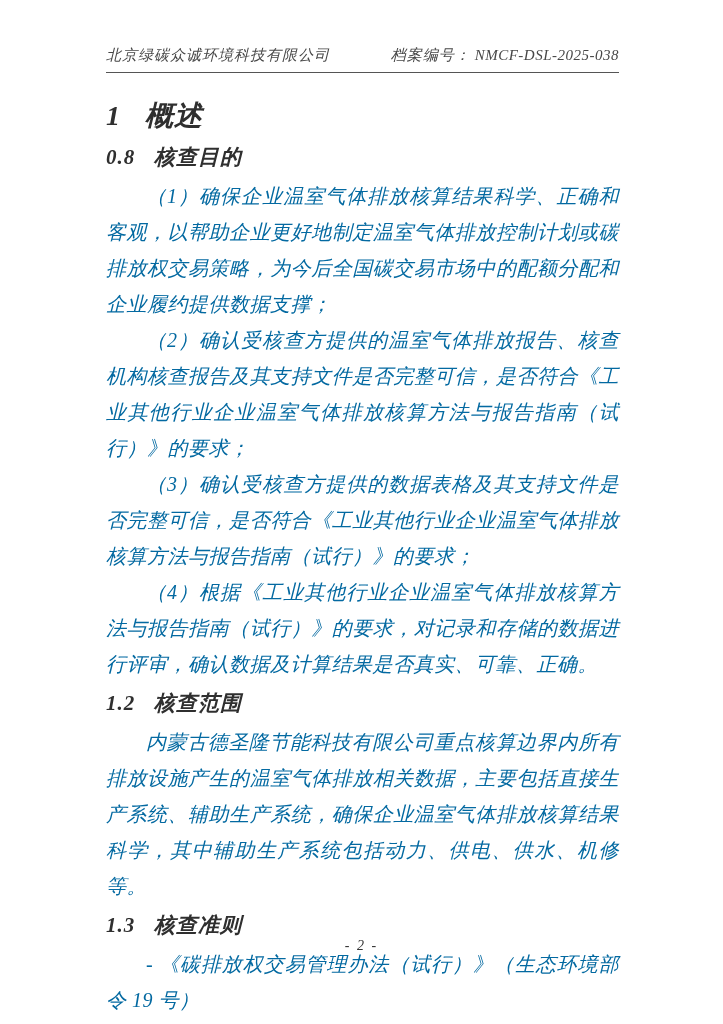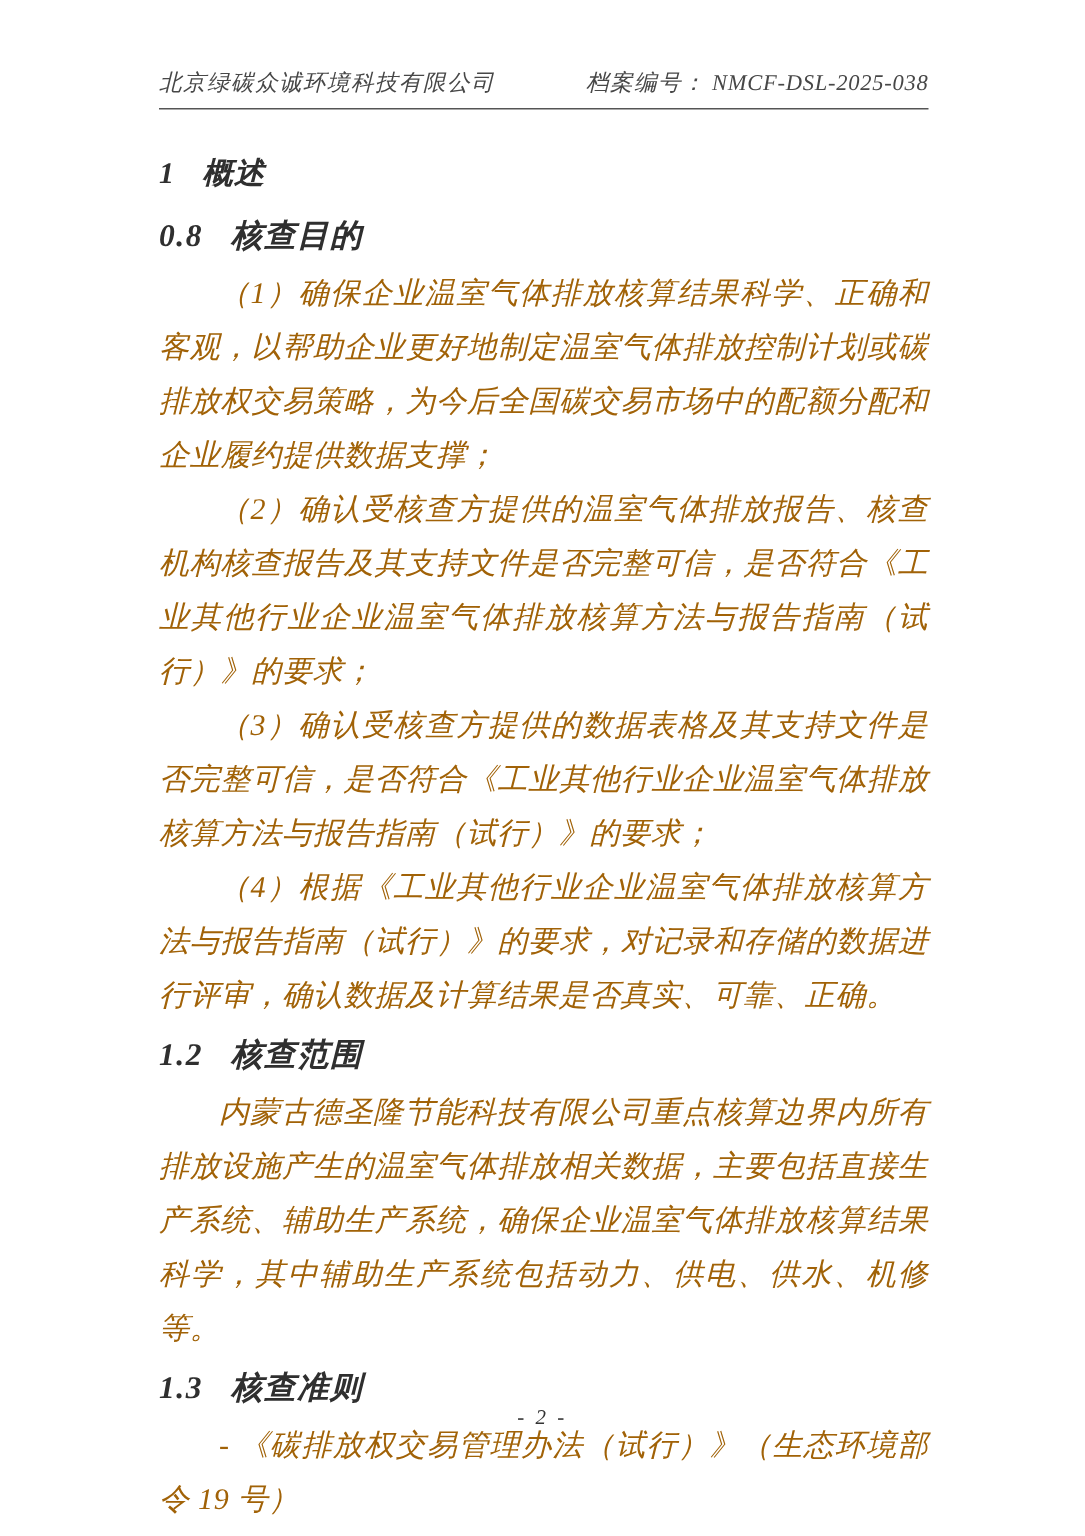--- a/index.html
+++ b/index.html
@@ -40,21 +40,21 @@
     font-family: "Liberation Serif", "DejaVu Serif", serif;
     letter-spacing: 0.5px;
   }
   .doc-body {
     position: absolute;
     left: 106px;
     right: 104px;
     top: 92px;
   }
   h1.sec-title {
-    font-size: 20px;
+    font-size: 28px;
     font-weight: bold;
     color: #2f2f2f;
     line-height: 40px;
     margin: 4px 0 2px 0;
     white-space: pre-wrap;
     letter-spacing: 1px;
   }
   h2.sub-title {
     font-size: 21px;
     font-weight: bold;
@@ -63,21 +63,21 @@
     margin: 2px 0 2px 0;
     white-space: pre-wrap;
     letter-spacing: 1px;
   }
   p.body-para {
     font-size: 20px;
     line-height: 36px;
     text-align: justify;
     text-justify: inter-character;
     text-indent: 2em;
-    color: #a16207;
+    color: #0369a1;
     letter-spacing: 0.5px;
   }
   .criteria-list p.body-para {
     text-align: justify;
   }
   .doc-footer {
     position: absolute;
     left: 0;
     right: 0;
     top: 938px;

